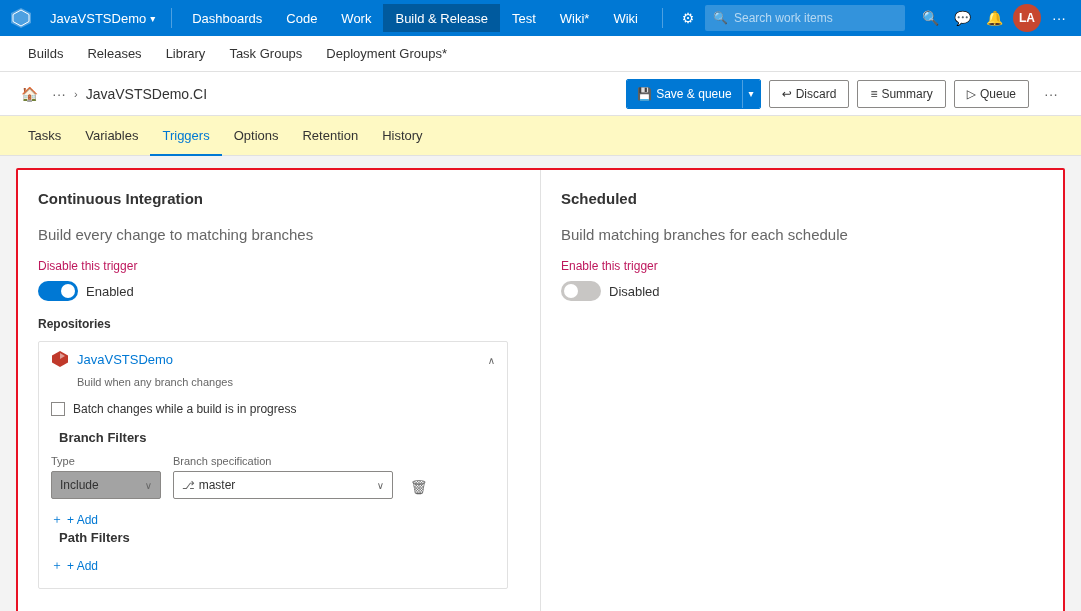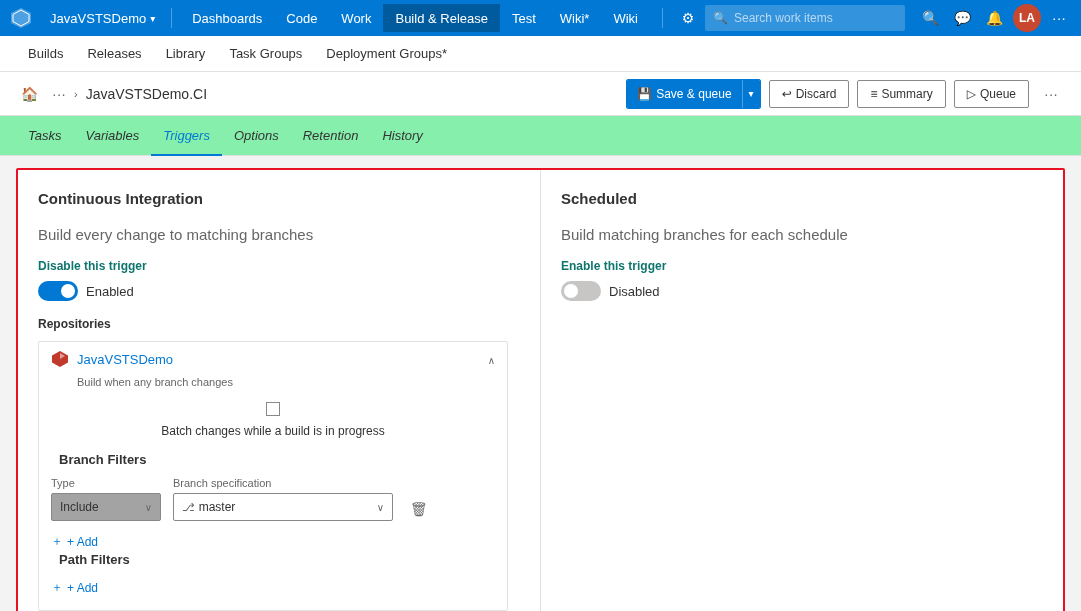--- a/index.html
+++ b/index.html
@@ -128,25 +128,24 @@
     .breadcrumb-icon-btn {
       width: 28px; height: 28px;
       display: flex; align-items: center; justify-content: center;
       cursor: pointer; font-size: 14px; color: #666;
     }
 
     
     .tabs-bar {
       display: flex;
       align-items: center;
-      background: #86efac;
+      background: #fef9c3;
       border-bottom: 1px solid #e1e1e1;
       padding: 0 16px;
       height: 40px;
-      font-style: italic;
     }
     .tab-item {
       padding: 0 12px; height: 40px; display: flex; align-items: center;
       font-size: 13px; cursor: pointer; color: #333;
       border-bottom: 2px solid transparent;
       margin-bottom: -1px;
     }
     .tab-item.active { color: #0078d4; border-bottom-color: #0078d4; font-weight: 500; }
 
     
@@ -179,23 +178,22 @@
       margin-bottom: 19px;
     }
     .panel-subtitle {
       font-size: 15px;
       color: #666;
       margin-bottom: 16px;
     }
 
     .trigger-section-label {
       font-size: 12px;
-      color: #0f766e;
+      color: #be185d;
       margin-bottom: 8px;
-      font-weight: bold;
     }
 
     
     .toggle-row {
       display: flex; align-items: center; gap: 8px;
       margin-bottom: 16px;
     }
     .toggle-switch {
       width: 40px; height: 20px;
       border-radius: 10px;
@@ -240,21 +238,21 @@
     }
     .repo-subtitle {
       font-size: 11px; color: #666;
       padding: 0 12px 6px 38px;
     }
     .repo-body {
       padding: 8px 12px 12px;
     }
 
     .checkbox-row {
-      display: flex; align-items: center; gap: 8px; margin-bottom: 14px; flex-direction: column;
+      display: flex; align-items: center; gap: 8px; margin-bottom: 14px;
     }
     .checkbox {
       width: 14px; height: 14px;
       border: 1px solid #8a8886;
       background: #fff;
       cursor: pointer;
       flex-shrink: 0;
     }
     .checkbox-label { font-size: 12px; color: #333; }
 

